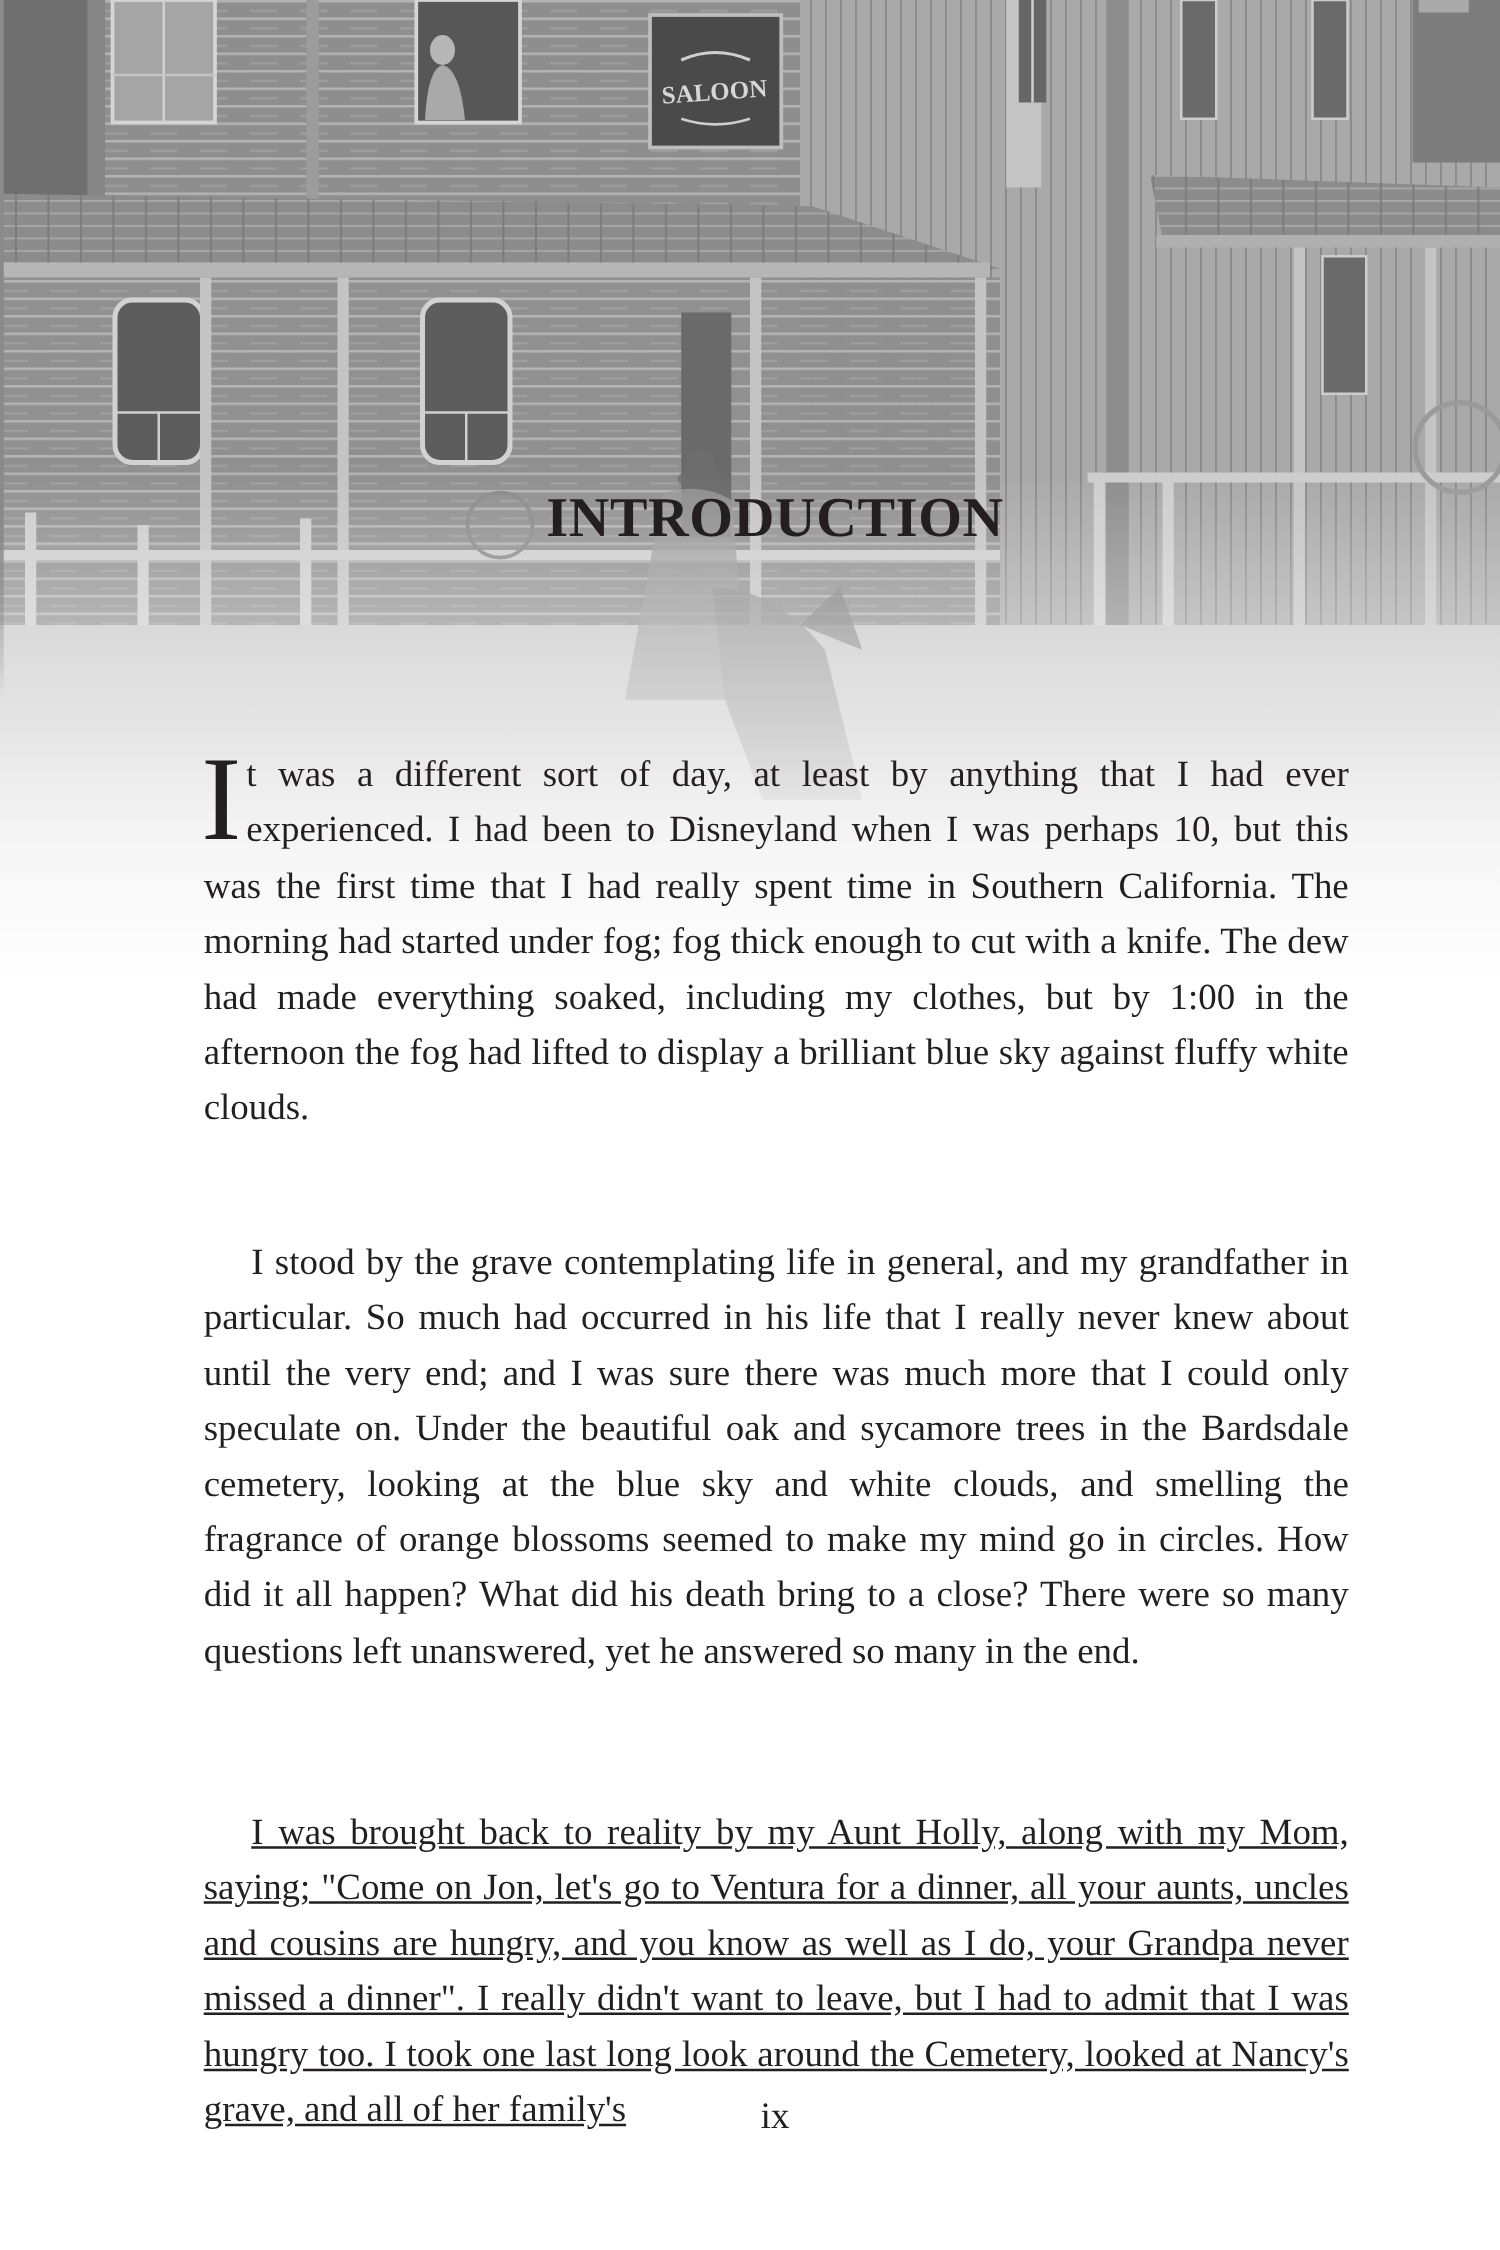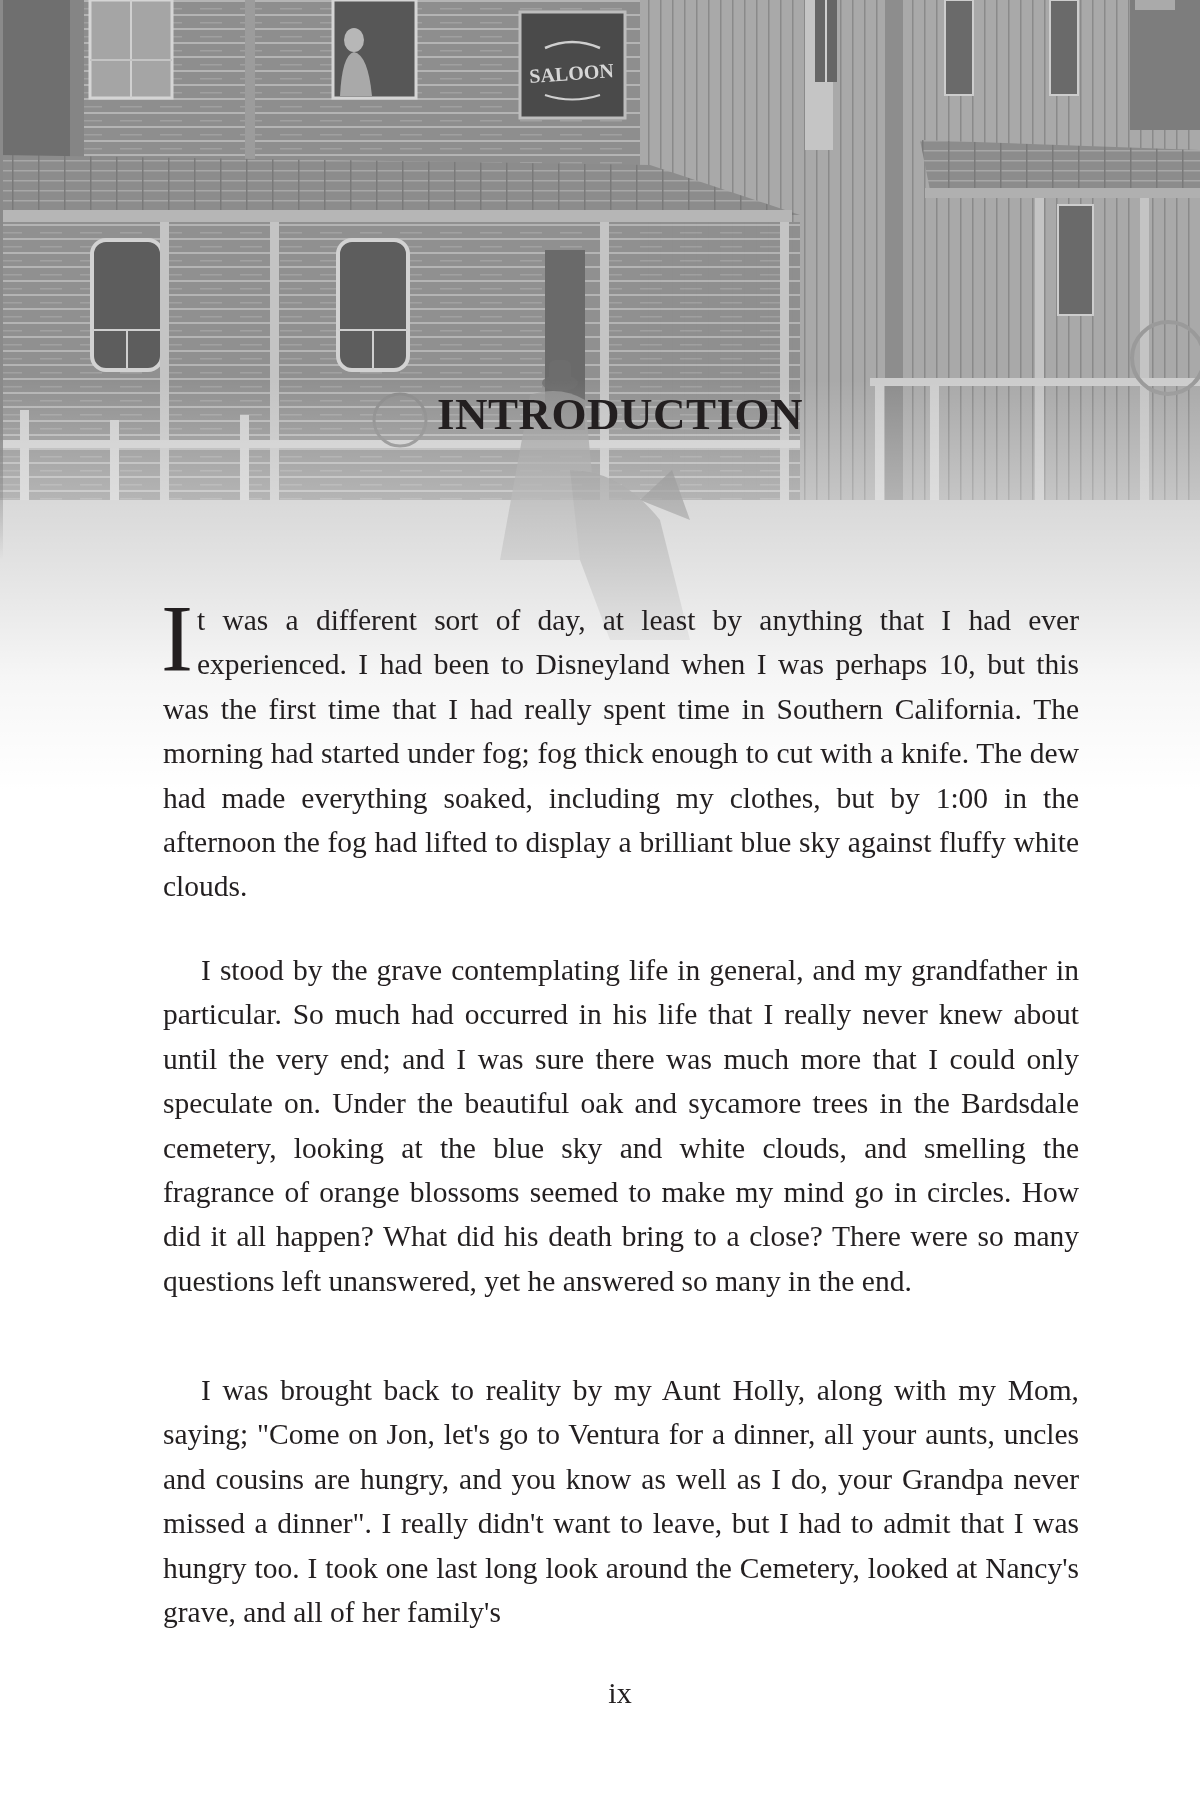--- a/index.html
+++ b/index.html
@@ -22,27 +22,27 @@
 
   
   .chapter-title { position: absolute; left: 0; top: 388px; width: 1240px; text-align: center;
     font-family: "Liberation Serif", "DejaVu Serif", serif; font-weight: bold; font-size: 45px;
     letter-spacing: 0.5px; color: #231f20; margin: 0; line-height: 52px; }
 
   
   .text-block { position: absolute; left: 163px; width: 916px; }
   .para { margin: 0; font-size: 29.5px; line-height: 44.4px; text-align: justify;
           text-align-last: left; color: #231f20; hyphens: none; }
-  .para.indent { text-indent: 38px; }
+  .para.indent { text-indent: 38px; margin-top: 40px; }
   .drop-cap { float: left; font-size: 96px; line-height: 70px; height: 70px;
               margin: 6px 4px 0 -2px; padding: 0; color: #231f20; }
 
   #p1 { top: 598px; }
   #p2 { top: 948px; }
-  #p3 { top: 1368px; }
+  #p3 { top: 1404px; text-decoration: underline; }
 
   .page-number { position: absolute; left: 0; width: 1240px; top: 1676px; text-align: center;
                  font-size: 30px; color: #231f20; }
 </style>
 </head>
 <body>
 
 <div class="hero">
   <svg width="1200" height="800" viewBox="0 0 1200 800">
     <defs>

